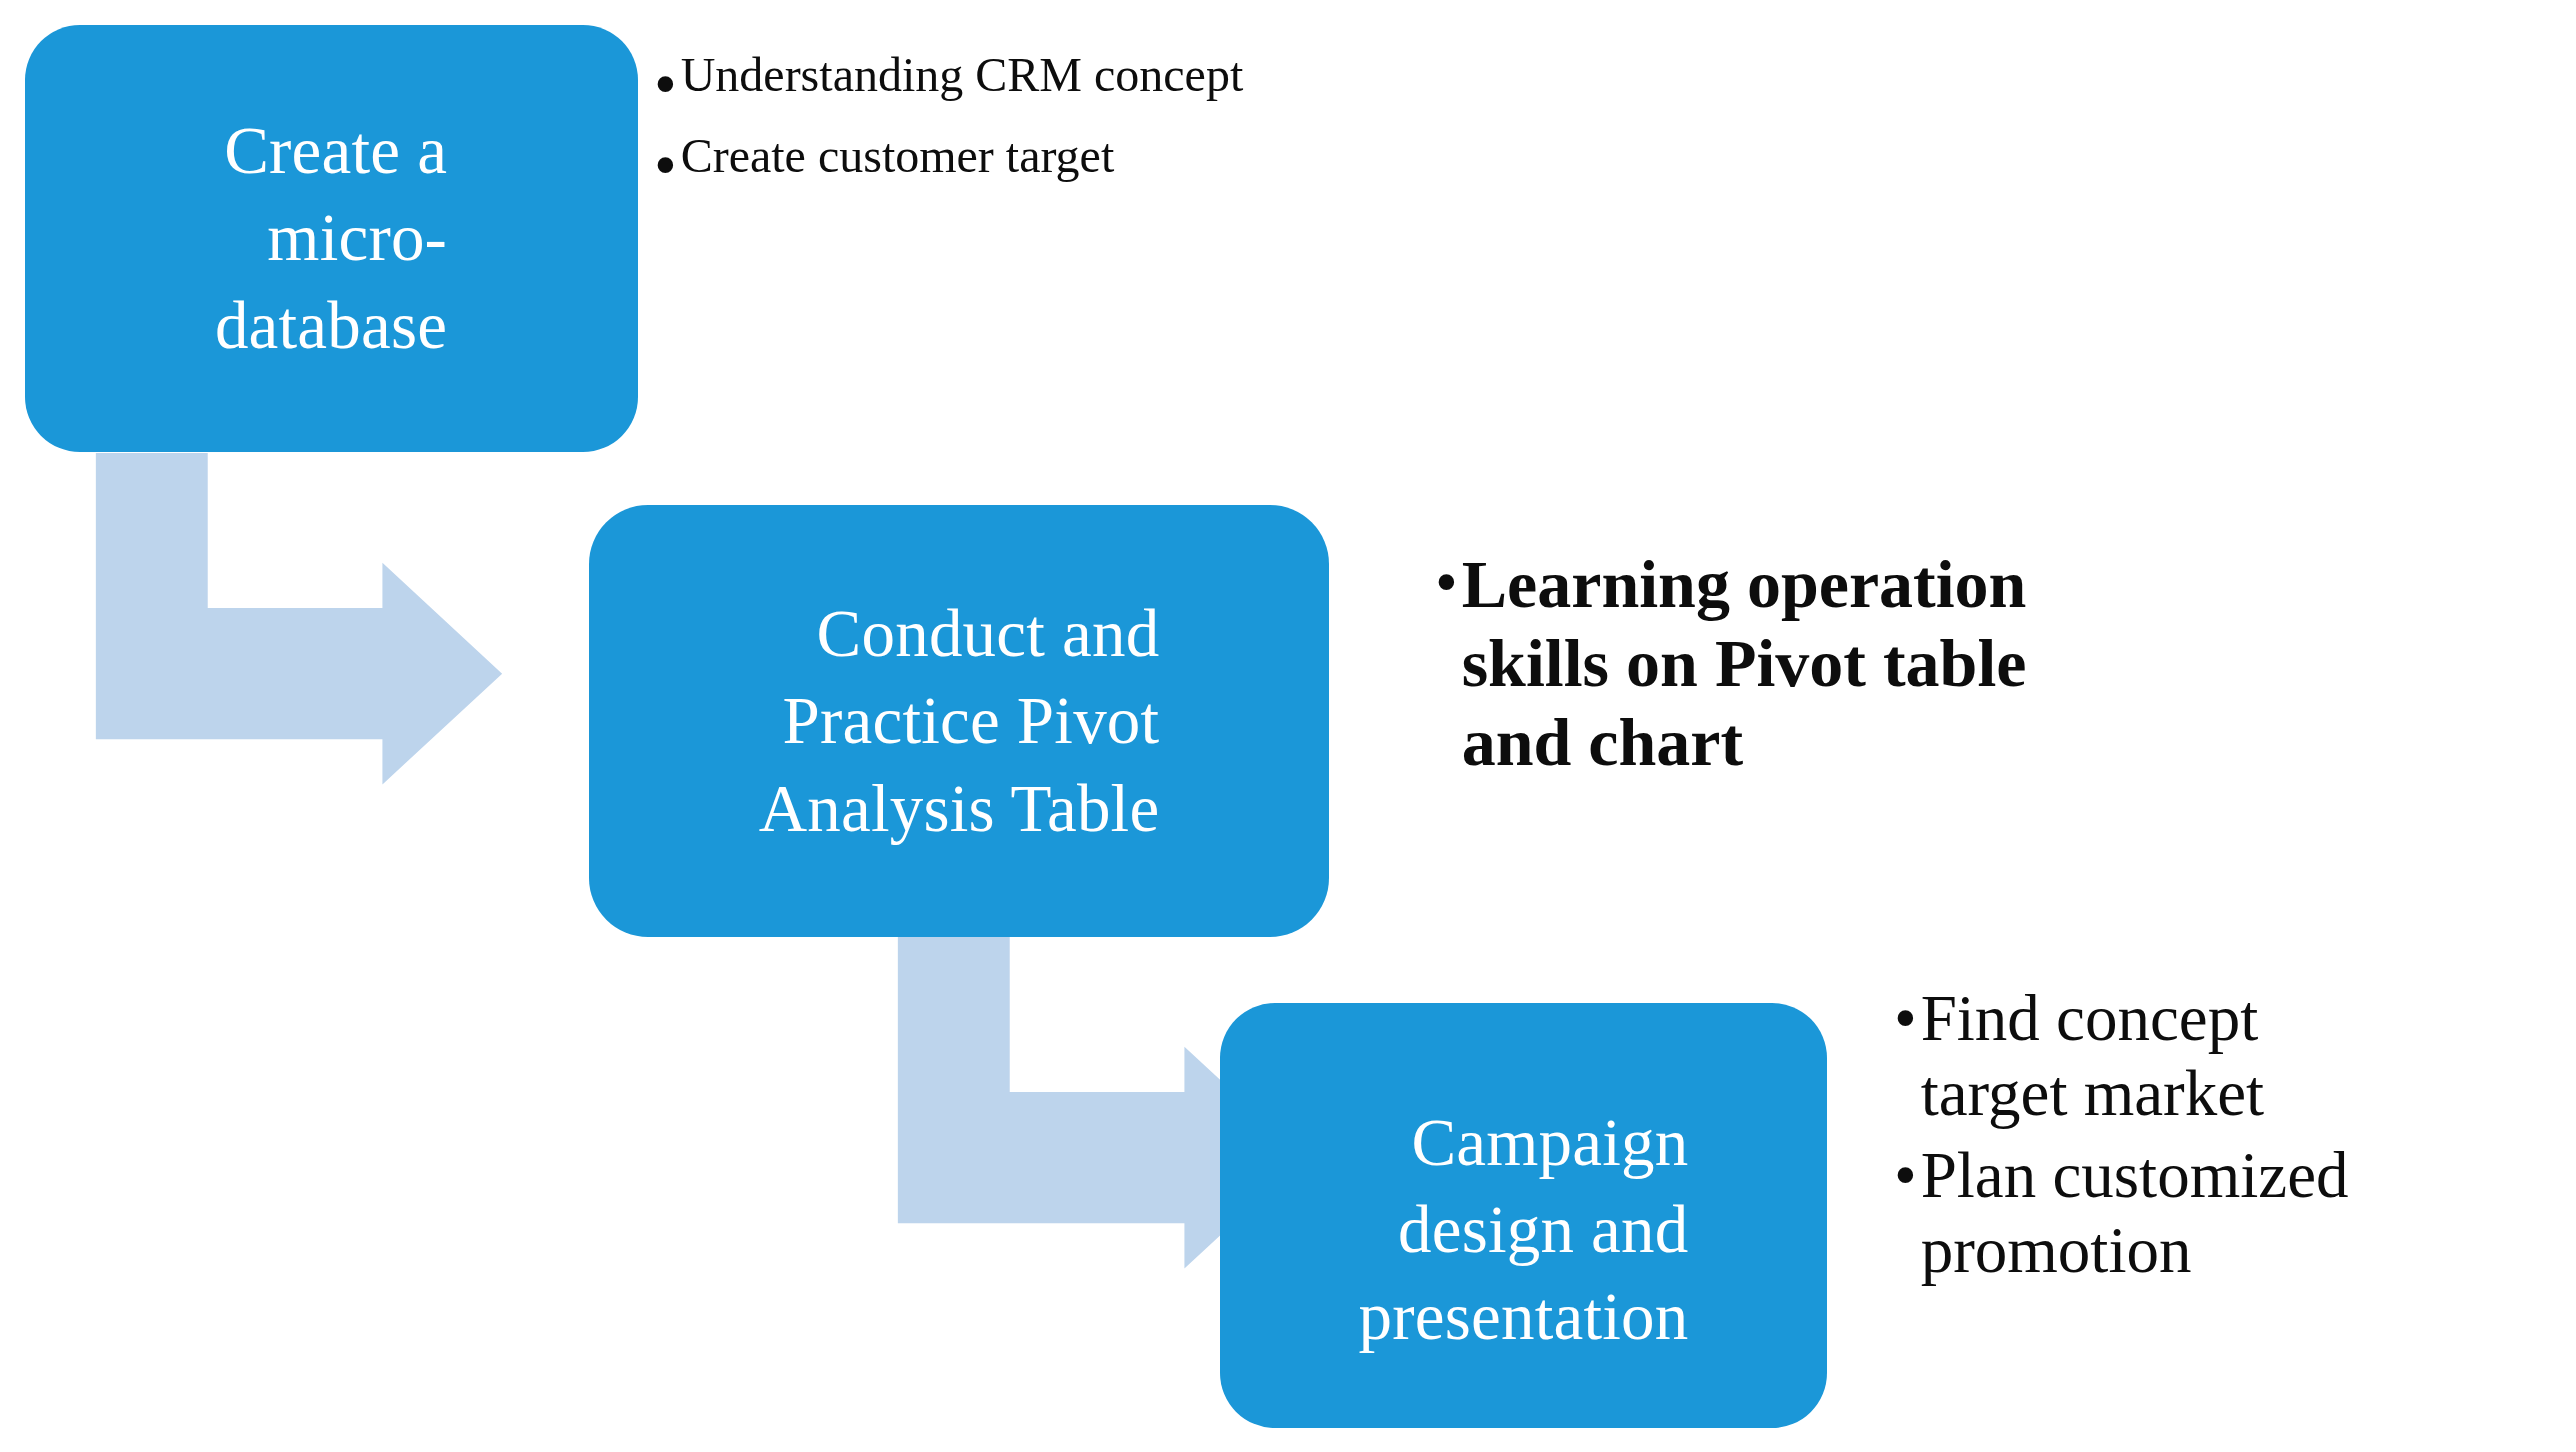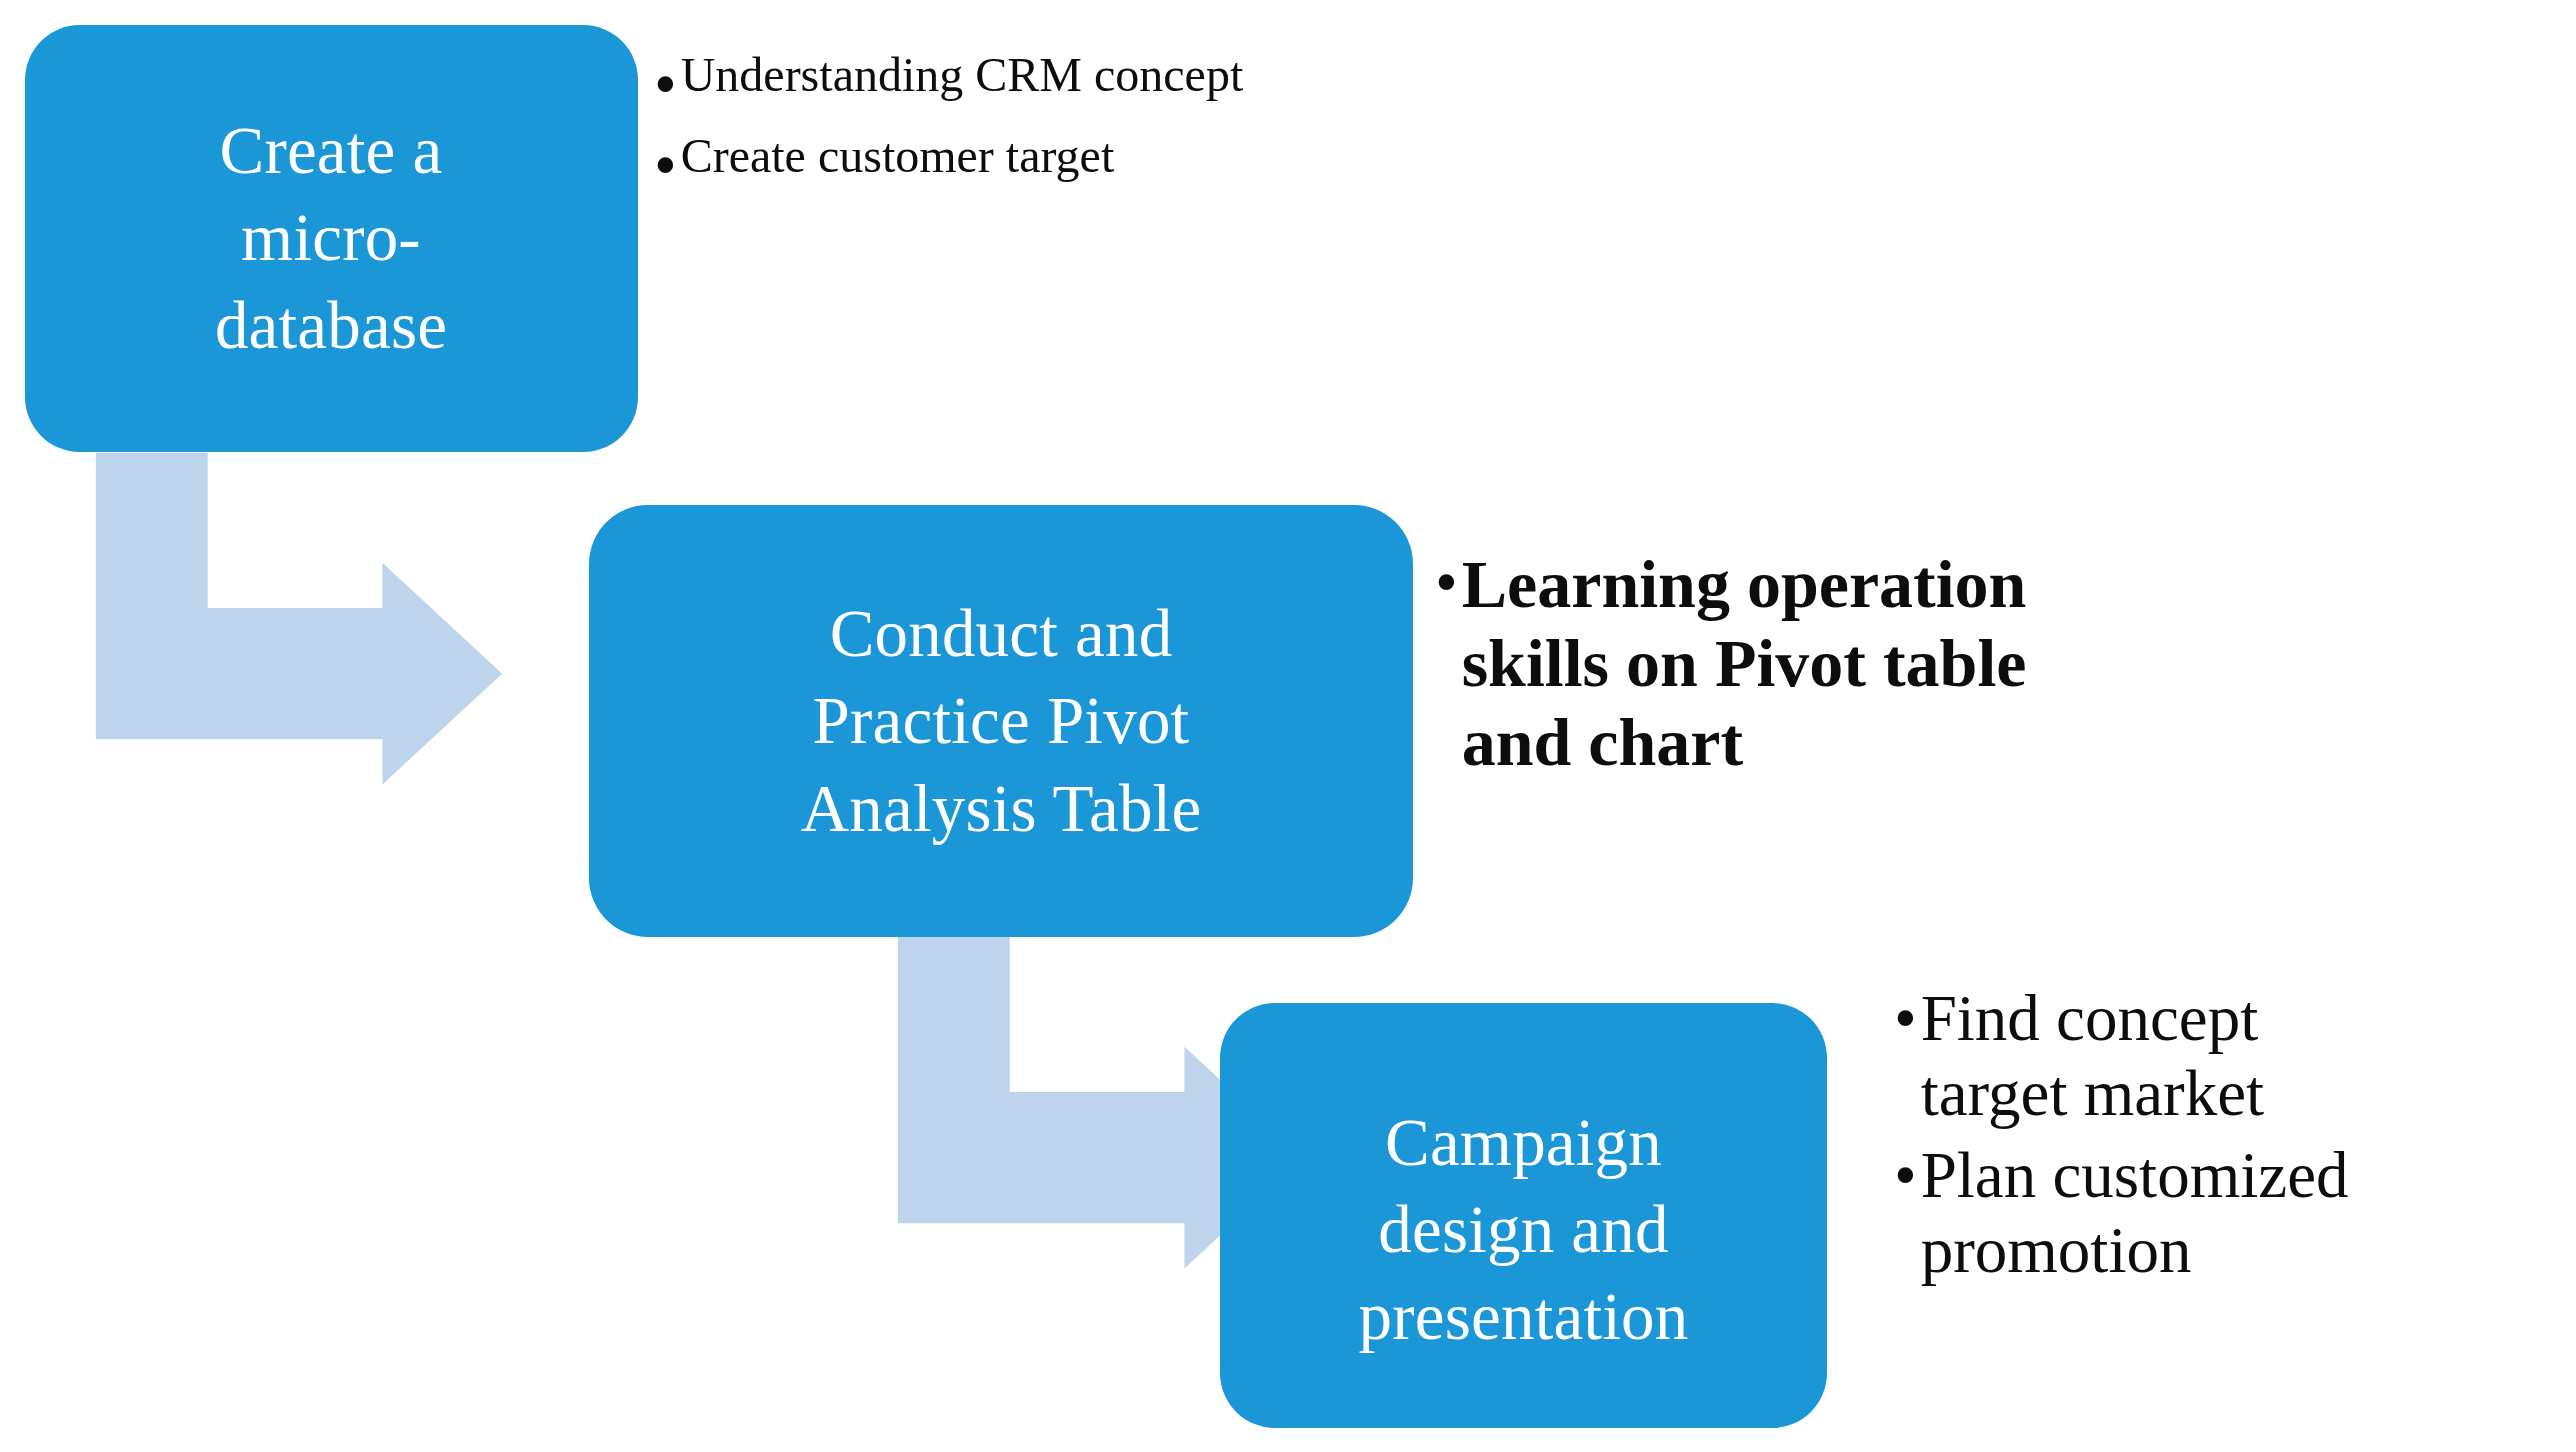--- a/index.html
+++ b/index.html
@@ -23,30 +23,30 @@
     background: #1B97D8;
     border-radius: 55px;
     display: flex;
     align-items: center;
     justify-content: center;
     box-sizing: border-box;
     z-index: 3;
   }
   .process-box .box-label {
     color: #ffffff;
-    text-align: center;
+    text-align: right;
     line-height: 1.30;
     white-space: pre-line;
     letter-spacing: 0.2px;
   }
 
   #box-1 { left: 24.5px;   top: 24.5px;   width: 613px; height: 427px; }
   #box-1 .box-label { font-size: 67px; }
 
-  #box-2 { left: 589px;  top: 505px;  width: 824px; height: 432px; border-radius: 59px; }
+  #box-2 { left: 589px;  top: 505px;  width: 740px; height: 432px; border-radius: 59px; }
   #box-2 .box-label { font-size: 67px; }
 
   #box-3 { left: 1220px; top: 1003px; width: 607px; height: 425px; border-radius: 55px; }
   #box-3 .box-label { font-size: 67px; margin-top: 28px; }
 
   
   .bent-arrow {
     position: absolute;
     z-index: 1;
   }

